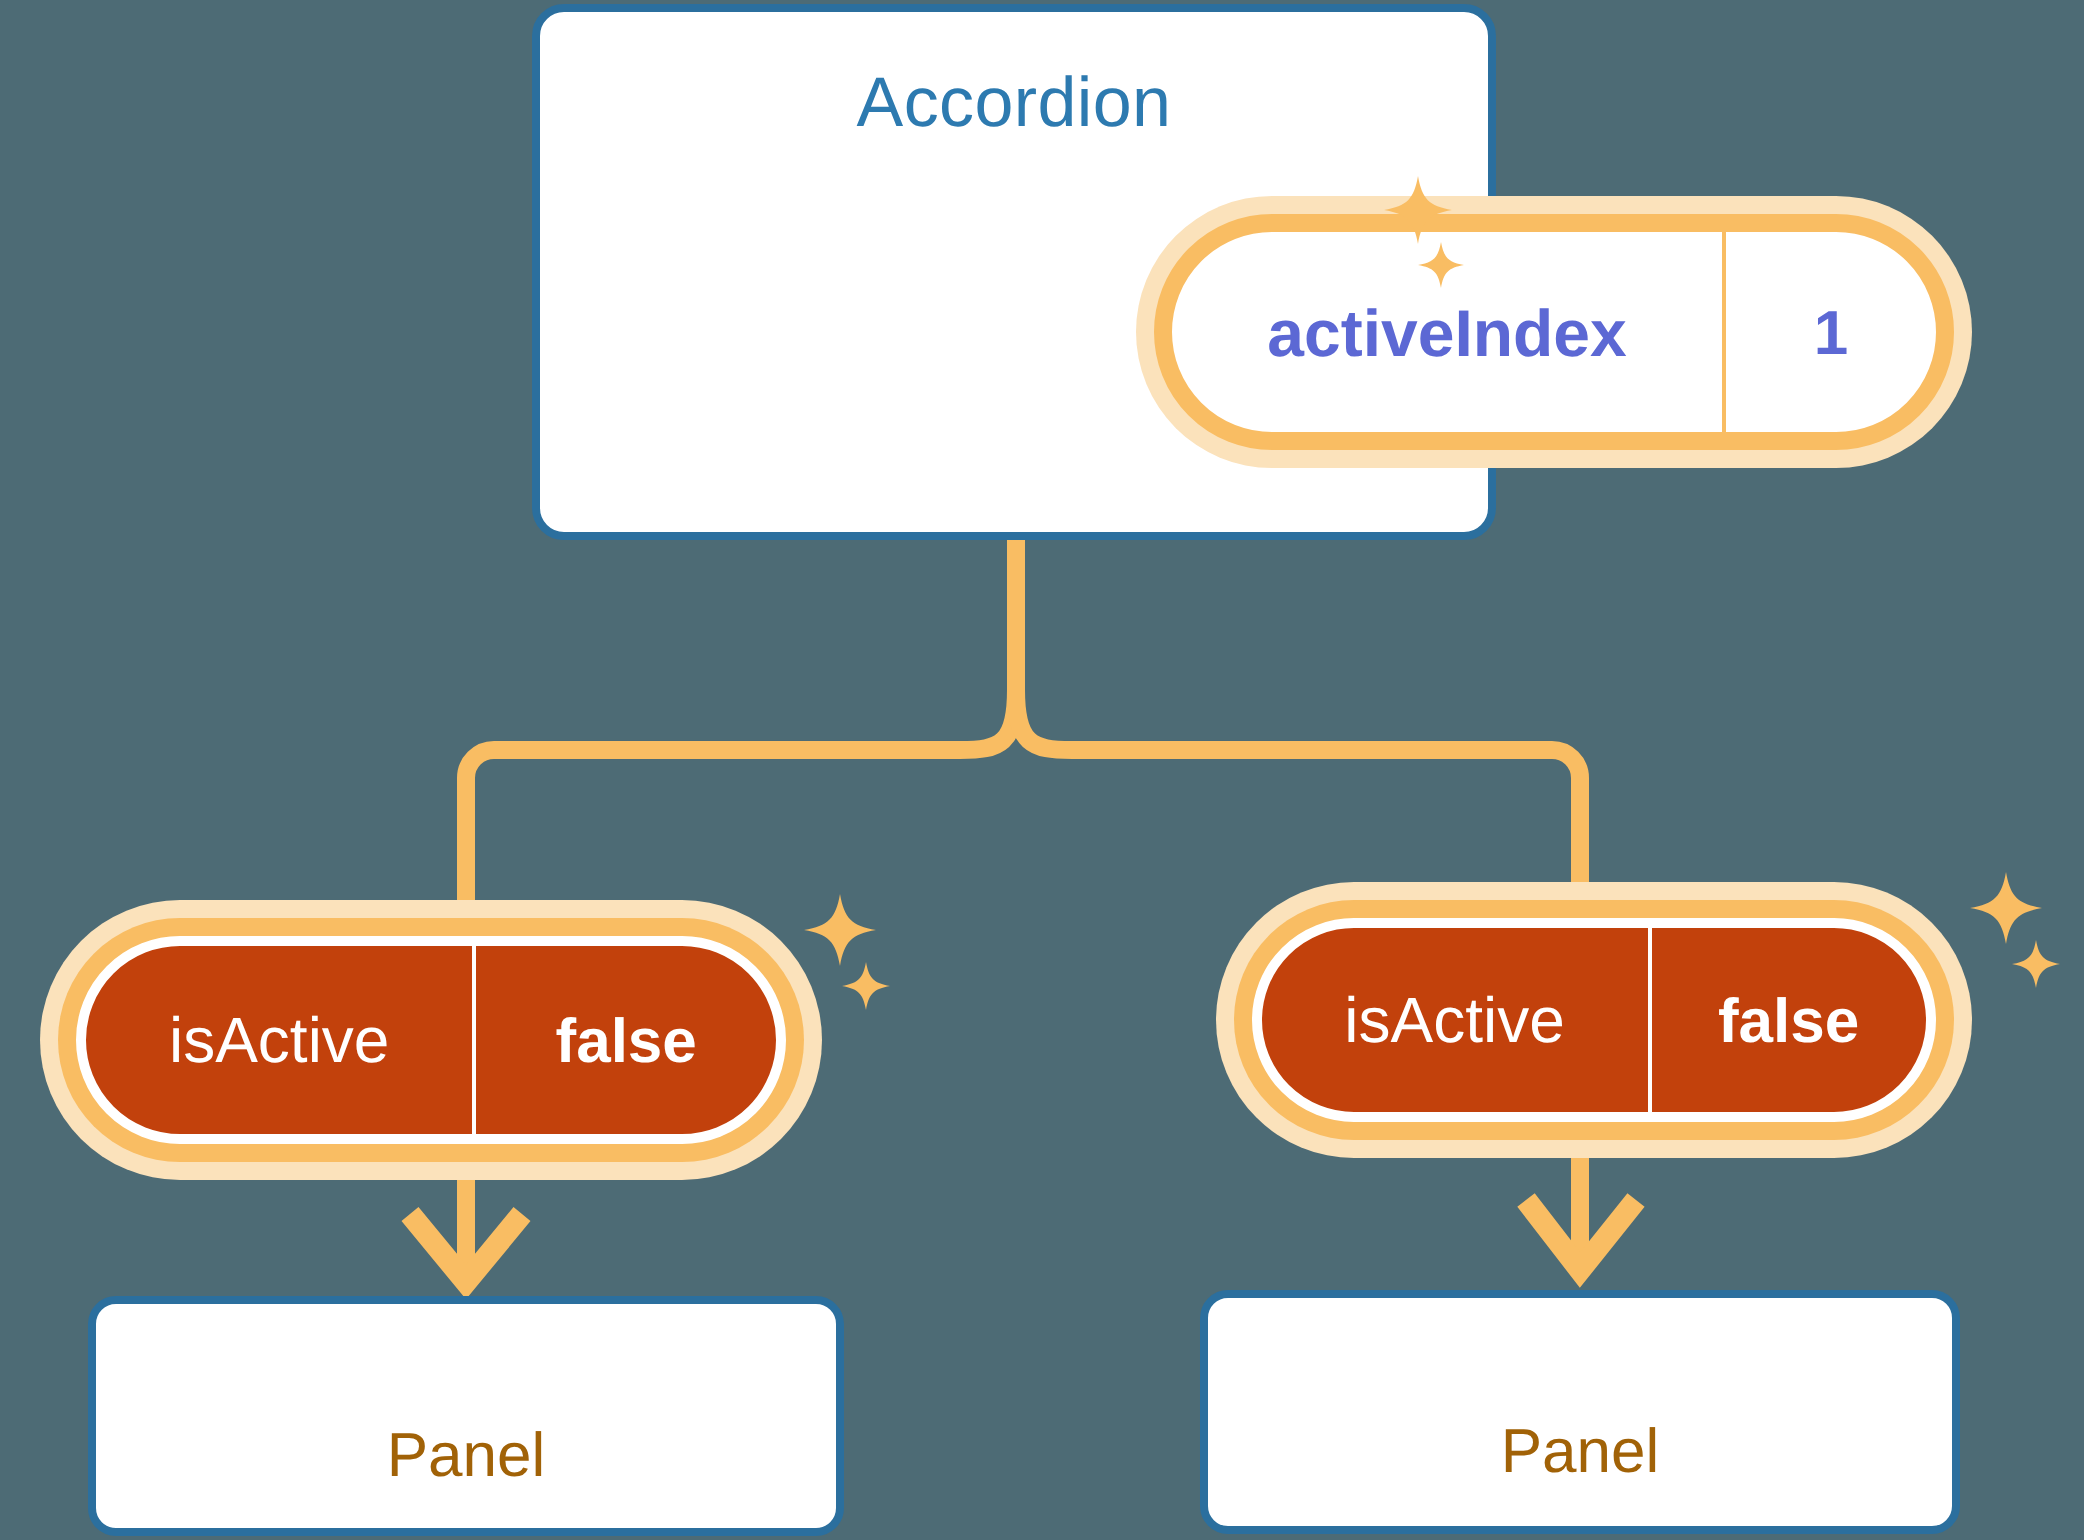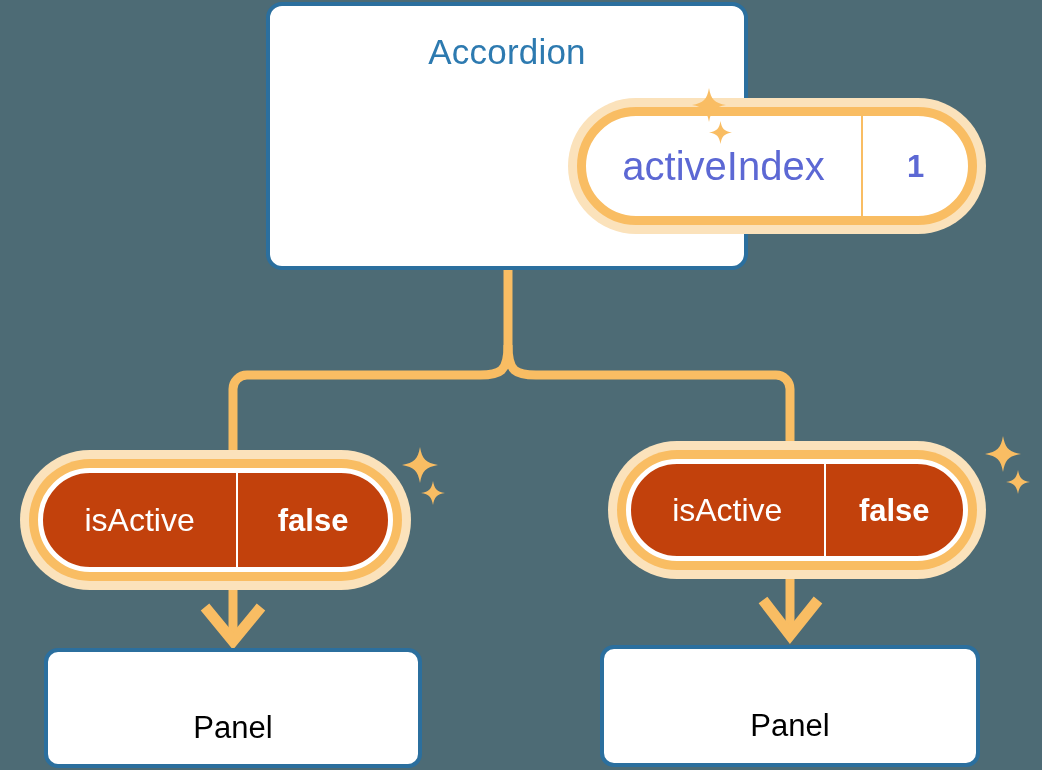--- a/index.html
+++ b/index.html
@@ -63,21 +63,21 @@
     border: 4px solid #2b6f9e;
     border-radius: 14px;
     box-sizing: border-box;
     display: flex;
     align-items: center;
     justify-content: center;
   }
   #panel-left  { left: 44px;  top: 648px; width: 378px; height: 120px; }
   #panel-right { left: 600px; top: 645px; width: 380px; height: 122px; }
   .panel-label {
-    color: #000000;
+    color: #a16207;
     font-size: 31px;
     line-height: 1;
     margin-top: 38px;
   }
 
   
   .pill {
     position: absolute;
     box-sizing: border-box;
     border-radius: 999px;
@@ -123,21 +123,21 @@
     display: flex;
     align-items: center;
     justify-content: center;
     line-height: 1;
     white-space: nowrap;
   }
   .pill-key { font-size: 32px; }
   .pill-val { font-size: 31px; }
 
   
-  #pill-activeindex .pill-key { flex: 0 0 72%; font-size: 40px; }
+  #pill-activeindex .pill-key { flex: 0 0 72%; font-size: 33px; font-weight: bold; }
   #pill-activeindex .pill-val { flex: 1 1 auto; font-size: 31px; }
   #pill-left  .pill-key { flex: 0 0 56%; }
   #pill-left  .pill-val { flex: 1 1 auto; }
   #pill-right .pill-key { flex: 0 0 58%; }
   #pill-right .pill-val { flex: 1 1 auto; }
 
   .pill-divider {
     width: 2px;
     align-self: stretch;
     flex: 0 0 2px;

